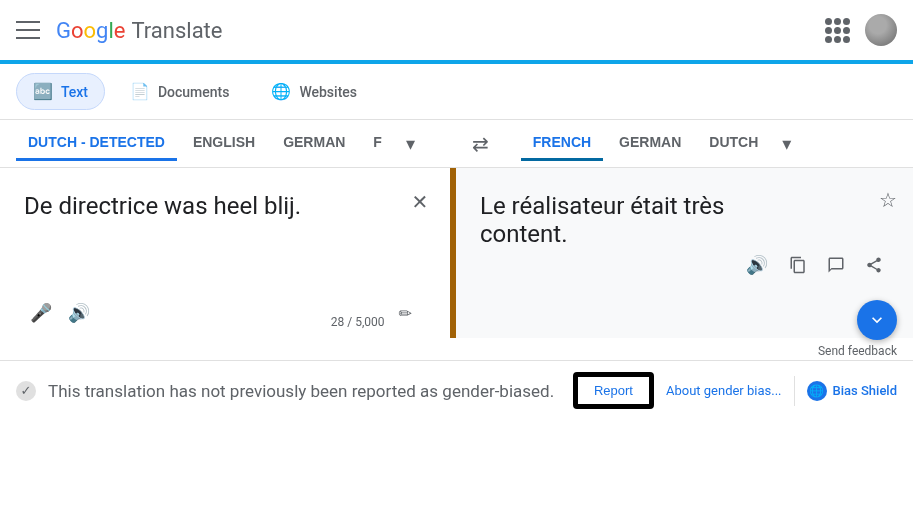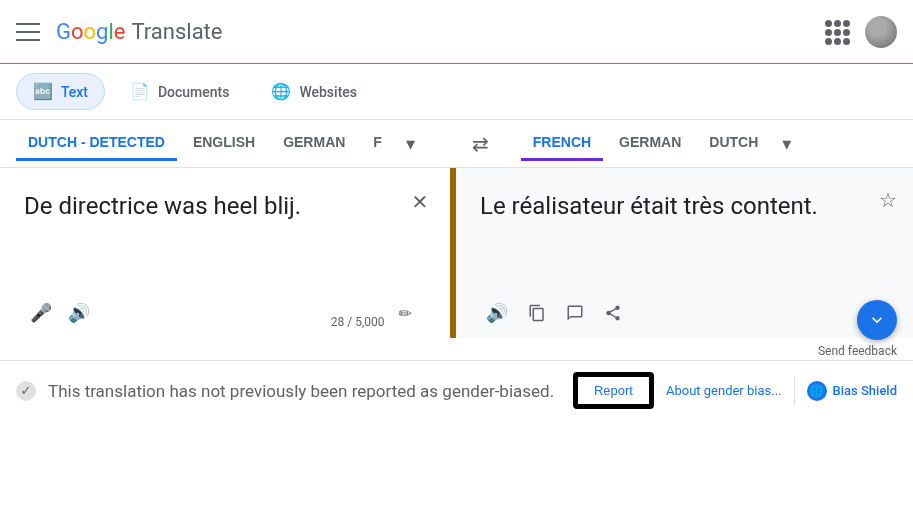--- a/index.html
+++ b/index.html
@@ -4,21 +4,21 @@
   <style>
     * { box-sizing: border-box; margin: 0; padding: 0; }
     body { font-family: 'Google Sans', Roboto, Arial, sans-serif; background: #fff; width: 913px; height: 524px; overflow: hidden; }
 
     
     .header {
       display: flex;
       align-items: center;
       padding: 0 16px;
       height: 64px;
-      border-bottom: 1px solid #0ea5e9;
+      border-bottom: 4px solid #0ea5e9;
     }
     .hamburger-icon {
       width: 24px; height: 24px;
       display: flex; flex-direction: column; justify-content: space-around;
       cursor: pointer; margin-right: 16px;
     }
     .hamburger-icon span {
       display: block; width: 100%; height: 2px; background: #5f6368;
     }
     .logo {
@@ -91,21 +91,21 @@
       color: #5f6368;
       border-bottom: 3px solid transparent;
       text-align: center;
     }
     .lang-btn.active-left {
       color: #1a73e8;
       border-bottom: 3px solid #1a73e8;
     }
     .lang-btn.active-right {
       color: #1a73e8;
-      border-bottom: 3px solid #6d28d9;
+      border-bottom: 3px solid #0369a1;
     }
     .chevron-btn {
       background: none; border: none; cursor: pointer;
       color: #5f6368; font-size: 18px; padding: 4px 8px;
     }
     .swap-btn {
       background: none; border: none; cursor: pointer;
       color: #5f6368; font-size: 20px; padding: 4px 8px;
       margin: 0 8px;
     }
@@ -148,21 +148,21 @@
     .edit-btn {
       background: none; border: none; cursor: pointer;
       color: #5f6368; font-size: 16px; padding: 6px;
     }
 
     .output-panel {
       flex: 1;
       background: #f8f9fa;
       padding: 24px 24px 8px 24px;
       position: relative;
-      display: flex; flex-direction: column;
+      display: flex; flex-direction: row;
     }
     .output-text {
       font-size: 24px; color: #202124; flex: 1;
     }
     .star-btn {
       position: absolute; top: 20px; right: 16px;
       background: none; border: none; cursor: pointer;
       color: #5f6368; font-size: 20px;
     }
     .output-footer {

